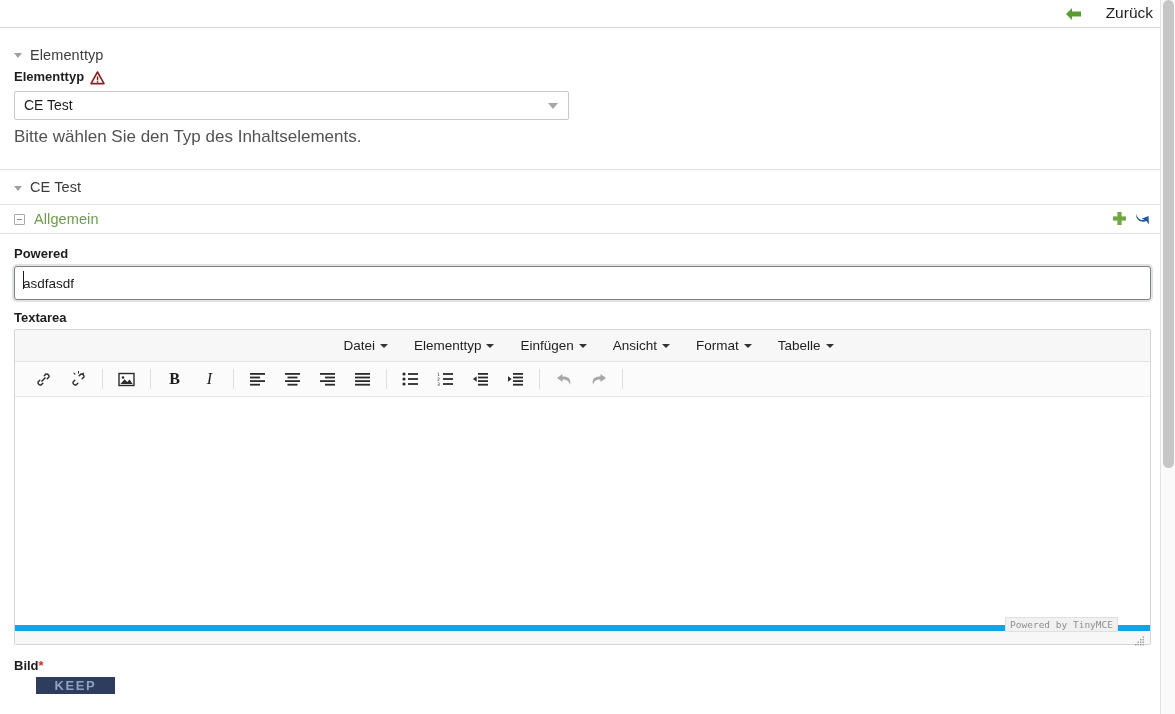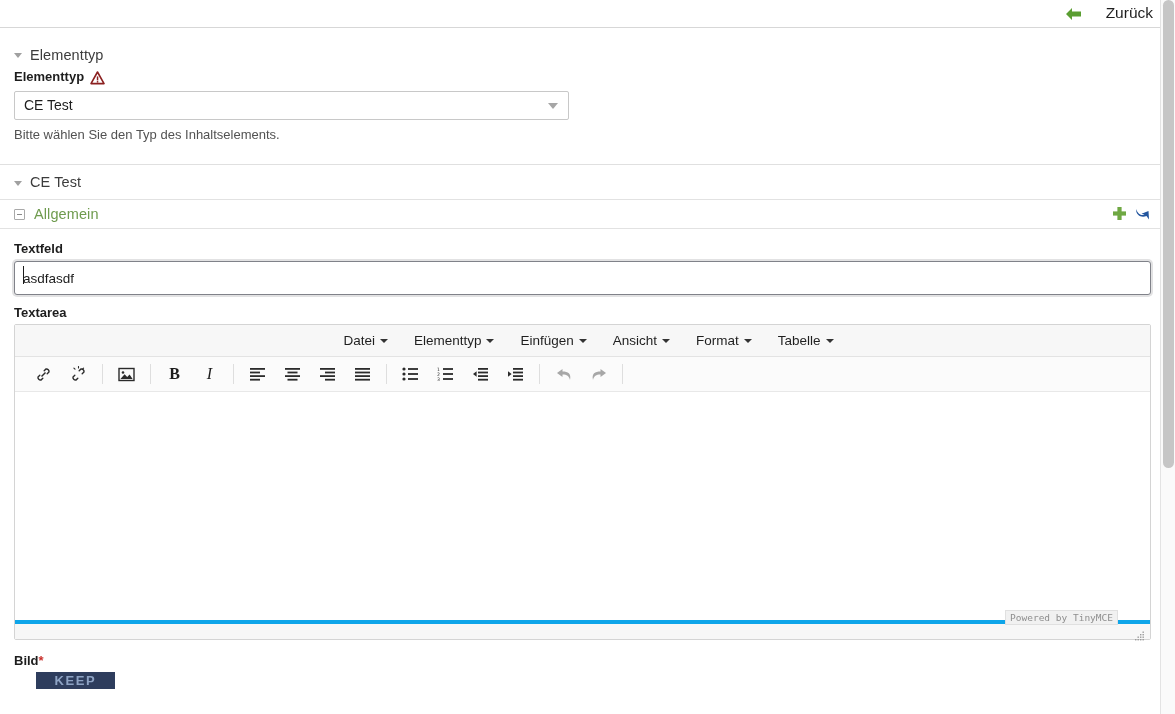--- a/index.html
+++ b/index.html
@@ -111,21 +111,21 @@
   .sel-caret {
     position: absolute;
     right: 11px; top: 12px;
     width: 0; height: 0;
     border-left: 5.5px solid transparent;
     border-right: 5.5px solid transparent;
     border-top: 6.5px solid #a6a6a6;
     pointer-events: none;
   }
   .help-text {
-    font-size: 13px;
+    font-size: 17px;
     color: #525252;
     margin-top: 7px;
   }
 
   
   .hr-line { border-top: 1px solid #e0e0e0; width: 100%; }
 
   
   .palette-head {
     position: relative;
@@ -257,21 +257,21 @@
     margin: 0 9px 0 3px;
   }
   .mce-editarea {
     height: 228px;
     background: #fff;
     position: relative;
   }
   .mce-status {
     height: 19px;
     background: #f7f7f7;
-    border-top: 4px solid #0ea5e9;
+    border-top: 6px solid #0ea5e9;
     position: relative;
   }
   .mce-brand {
     position: absolute;
     right: 32px;
     top: -14px;
     font-family: "DejaVu Sans Mono", monospace;
     font-size: 9.5px;
     color: #8e8e8e;
     background: #f1f1f1;
@@ -390,21 +390,21 @@
       </span>
       <span class="icon-btn">
         <svg width="18" height="17" viewBox="0 0 18 17">
           <path d="M3 4 C3 11, 9 13, 13.5 11 L16 14.5 L15.5 6 L8.5 8.8 L11.5 9.8 C8.5 10.8, 5 9.5, 3 4 Z" fill="#23569f"></path>
         </svg>
       </span>
     </span>
   </div>
 
   <div class="block">
-    <div class="label-plain">Textfeld</div>
+    <div class="label-plain">Powered</div>
     <div class="text-input-wrap">
       <input class="text-input" type="text" value="asdfasdf" style="">
       <span class="caretbar"></span>
     </div>
   </div>
 
   <div class="block">
     <div class="label-plain" style="margin:10px 0 4px 0;">Textarea</div>
 
     <div class="mce">

